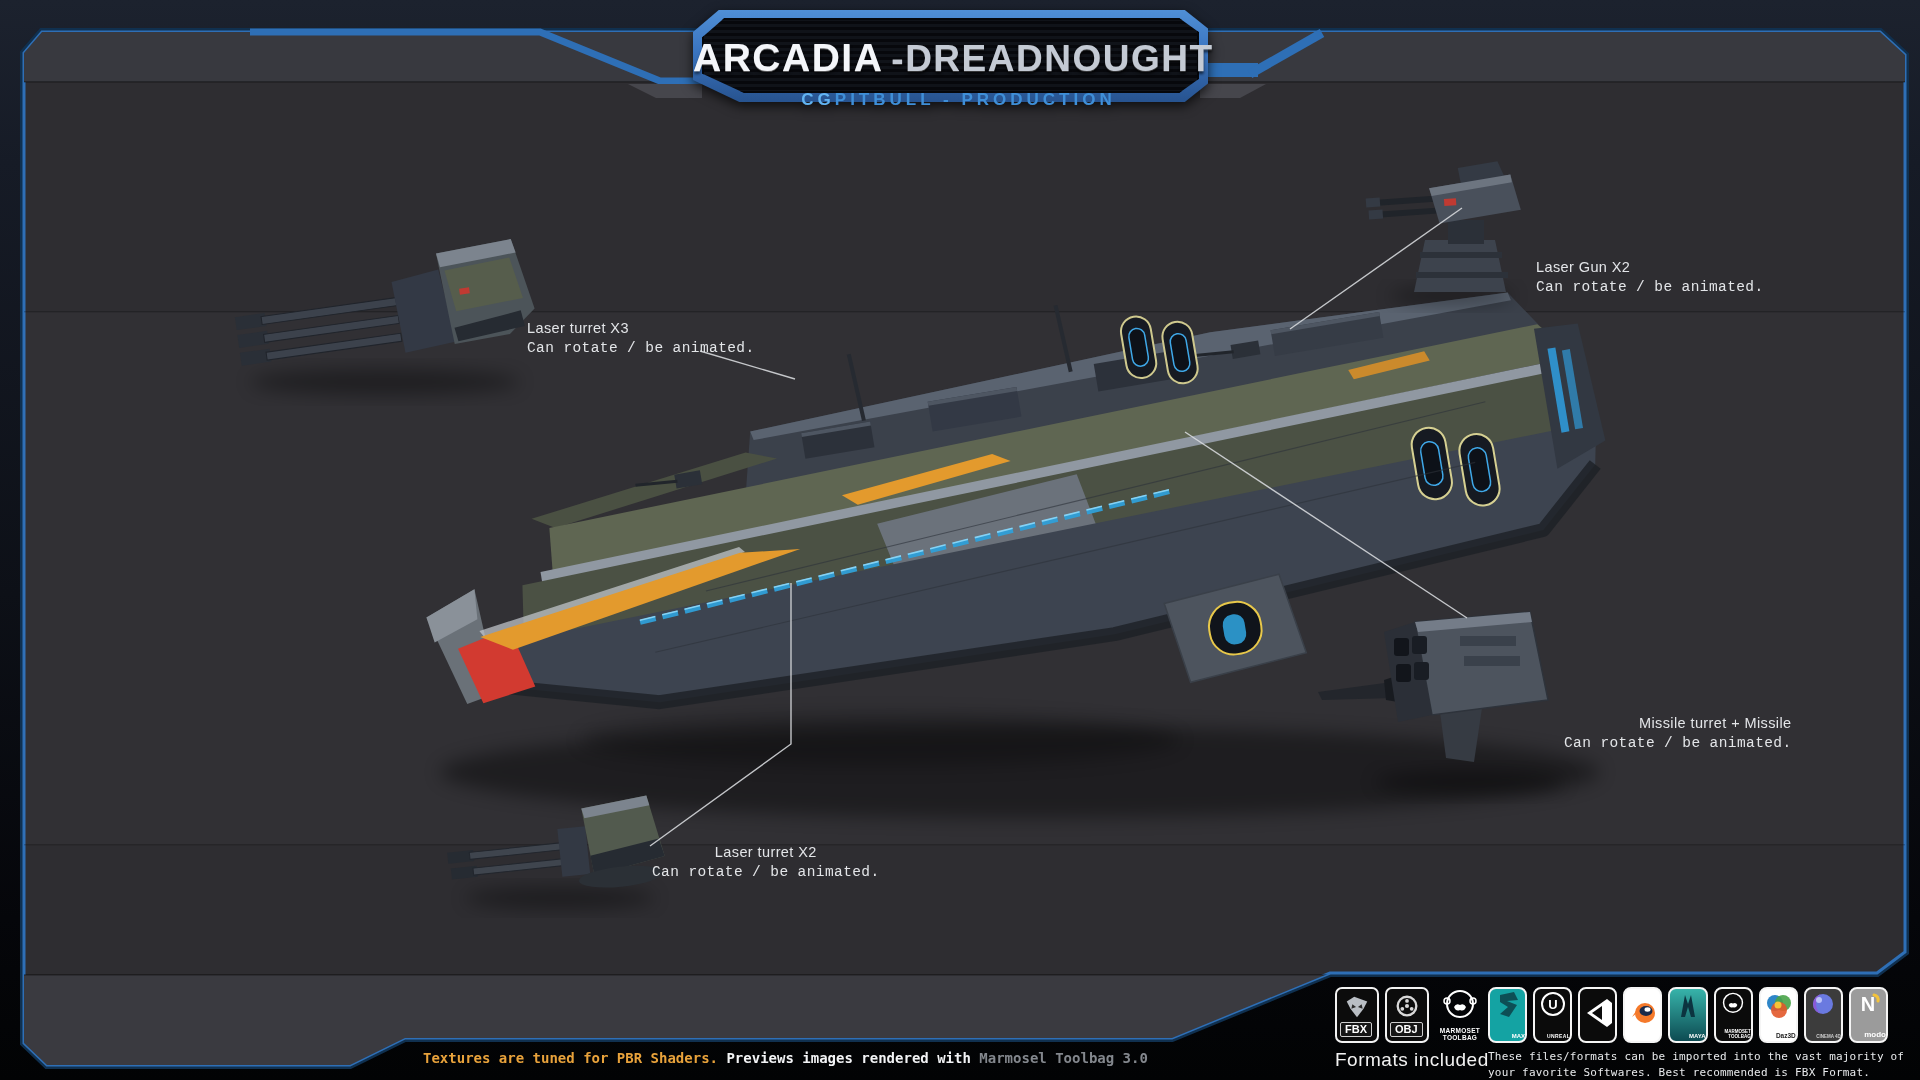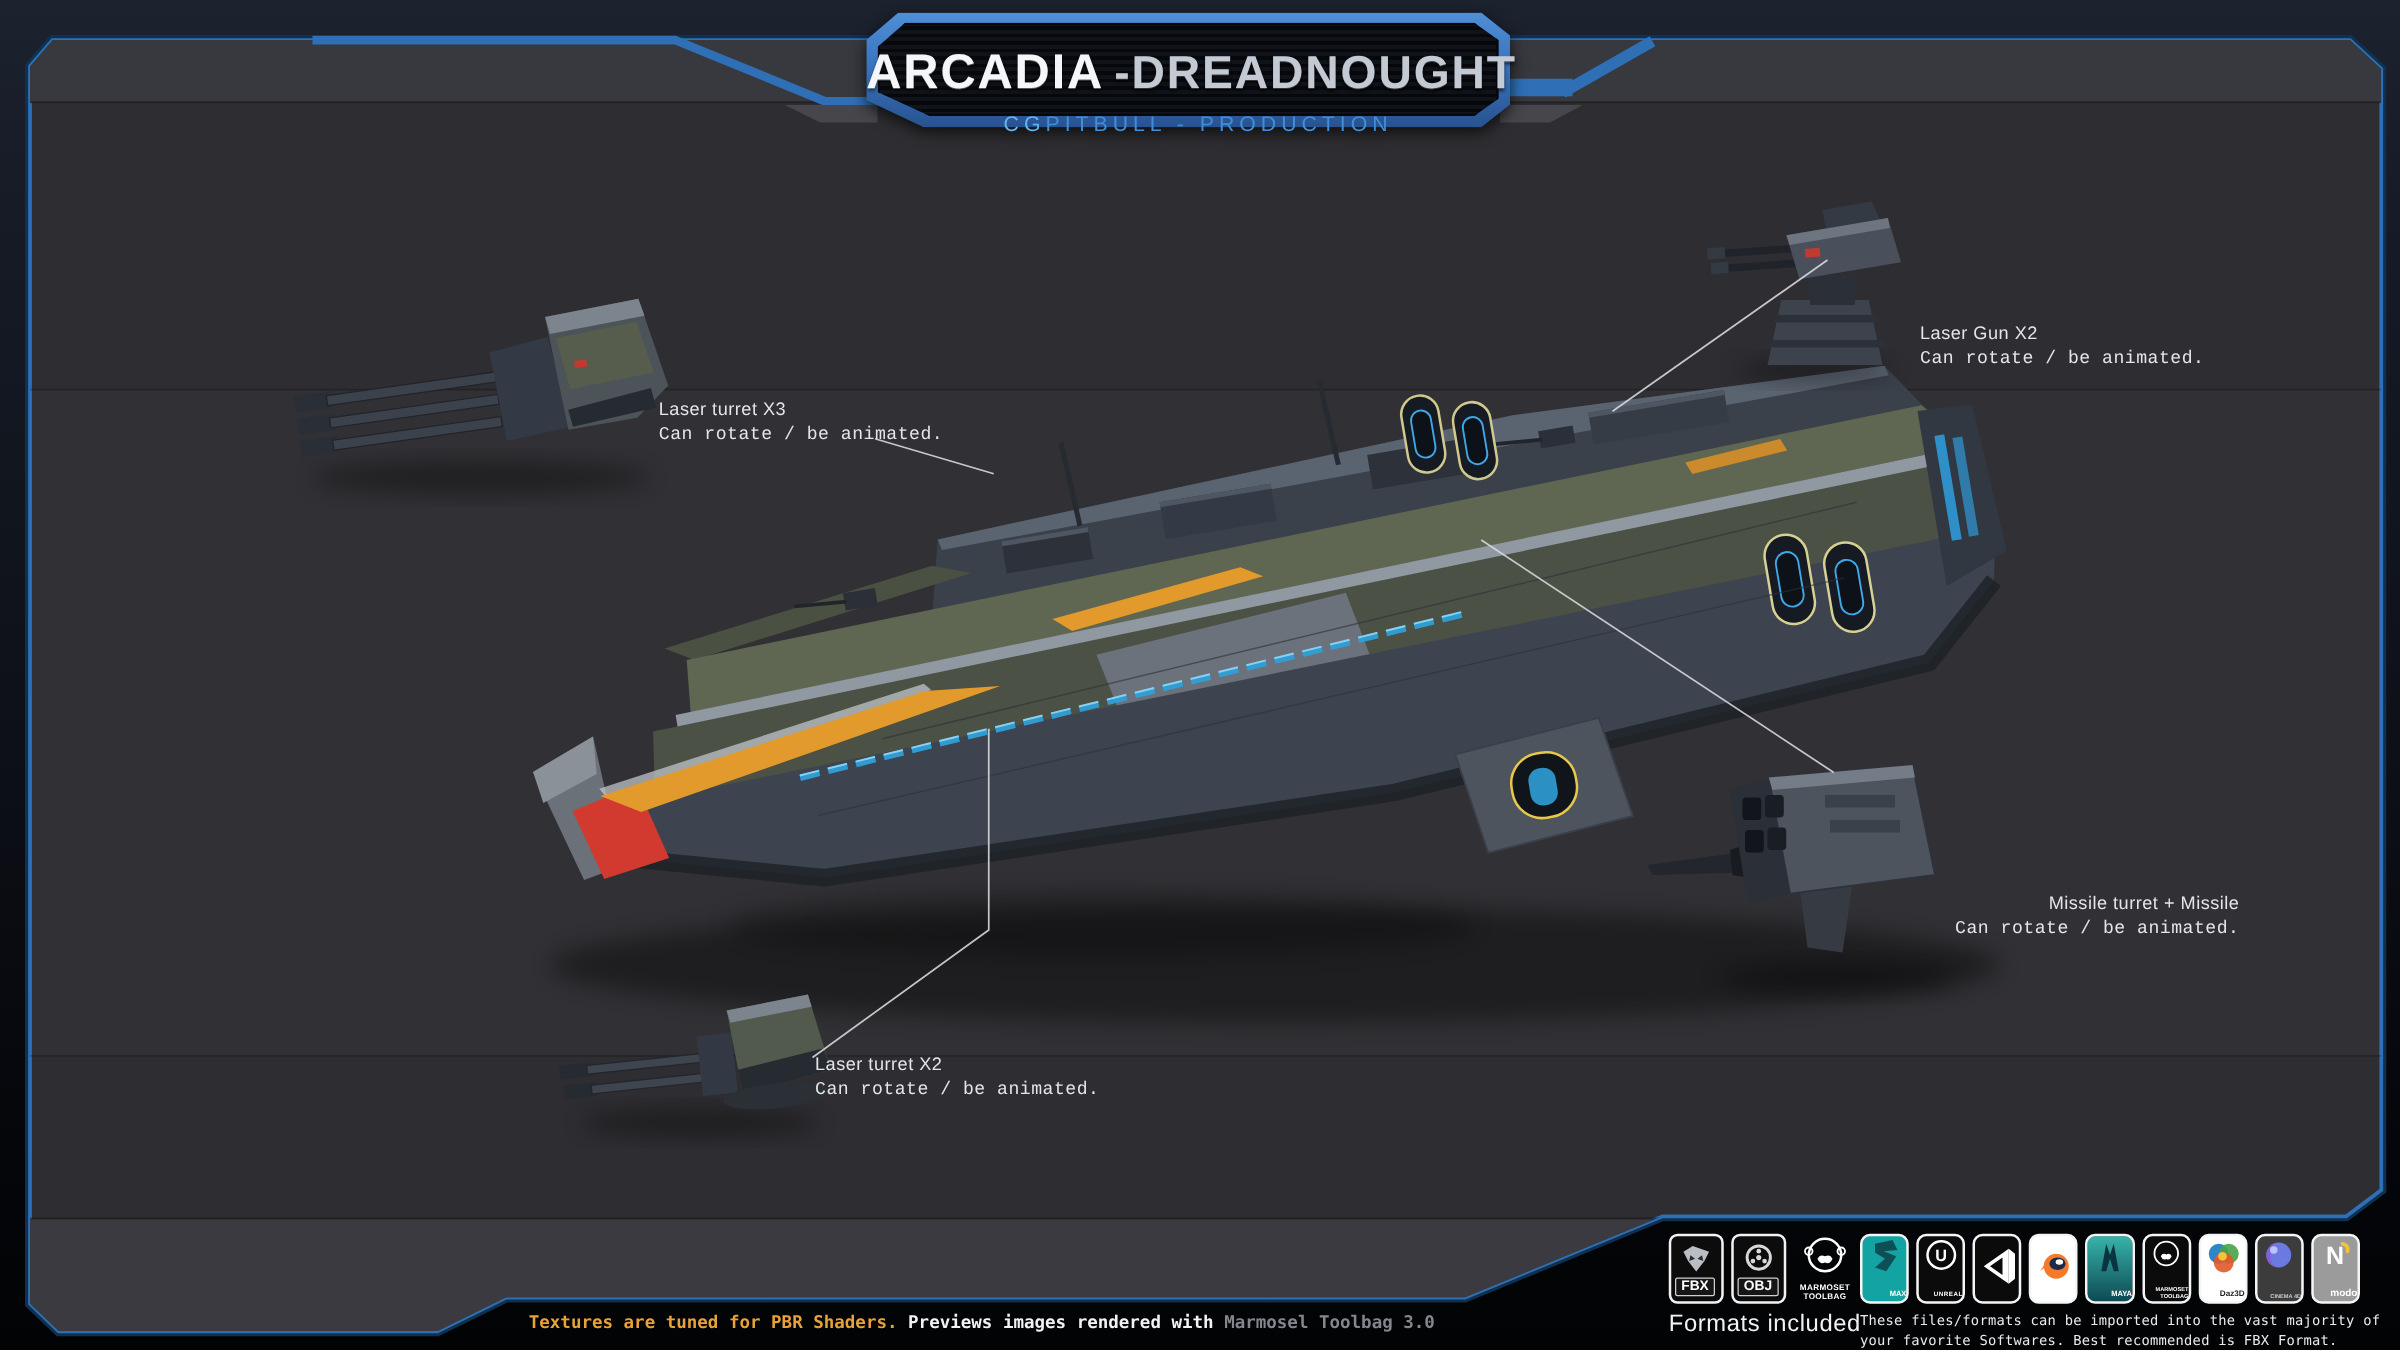--- a/index.html
+++ b/index.html
@@ -16,21 +16,21 @@
   .banner-inner{position:absolute;left:9px;top:8px;right:9px;bottom:9px;
           background:repeating-linear-gradient(180deg,#101319 0 3px,#07080c 3px 6px);
           clip-path:polygon(4.5% 0,96% 0,100% 19%,100% 81%,96% 100%,8.5% 100%,0 74%,0 26%);
           box-shadow:inset 0 0 0 2px #05070b;}
   .banner-title{position:absolute;left:0;right:0;top:26px;text-align:center;white-space:nowrap;
           font-weight:700;letter-spacing:1.5px;}
   .banner-title .t1{font-size:39px;color:#f4f6fa;text-shadow:0 1px 0 #ffffff55,0 3px 3px #00000088;}
   .banner-title .t2{font-size:37px;color:#c4cad4;font-weight:700;margin-left:8px;
           text-shadow:0 1px 0 #ffffff33,0 3px 3px #000000aa;}
   .banner-sub{position:absolute;left:16px;right:0;top:80px;text-align:center;white-space:nowrap;
-          font-size:17px;letter-spacing:4px;color:#3f8fd8;font-weight:400;}
+          font-size:17px;letter-spacing:4px;color:#3f8fd8;font-weight:700;}
   .banner-sub .cg{color:#62b4f2;}
 
   
   .callout{position:absolute;color:#e3e5e8;font-size:14.5px;line-height:20px;letter-spacing:.4px;white-space:nowrap;}
   .callout .c-title{display:block;}
   .callout .c-desc{display:block;font-family:Liberation Mono, monospace;}
 
   
   .fmt-block{position:absolute;left:1335px;top:987px;}
   .fmt-row{display:flex;gap:6px;align-items:flex-start;}
@@ -268,21 +268,21 @@
   <span class="c-desc">Can rotate / be animated.</span>
 </div>
 <div class="callout" style="left:1516px;top:257px;margin-left:20px;">
   <span class="c-title">Laser Gun X2</span>
   <span class="c-desc">Can rotate / be animated.</span>
 </div>
 <div class="callout" style="left:1564px;top:713px;text-align:right;">
   <span class="c-title">Missile turret + Missile</span>
   <span class="c-desc">Can rotate / be animated.</span>
 </div>
-<div class="callout" style="left:652px;top:842px;">
+<div class="callout" style="left:652px;top:842px;text-align:center;">
   <span class="c-title">Laser turret X2</span>
   <span class="c-desc">Can rotate / be animated.</span>
 </div>
 
 <div class="fmt-block">
   <div class="fmt-row">
     <div class="fmt-tile">
       <svg width="28" height="28" viewBox="0 0 30 30">
         <polygon points="4,9 12,4 26,9 22,17 15,26 8,17" fill="#b9bec4"></polygon>
         <polygon points="10,12 14,15 9,17" fill="#2a2a2a"></polygon>

